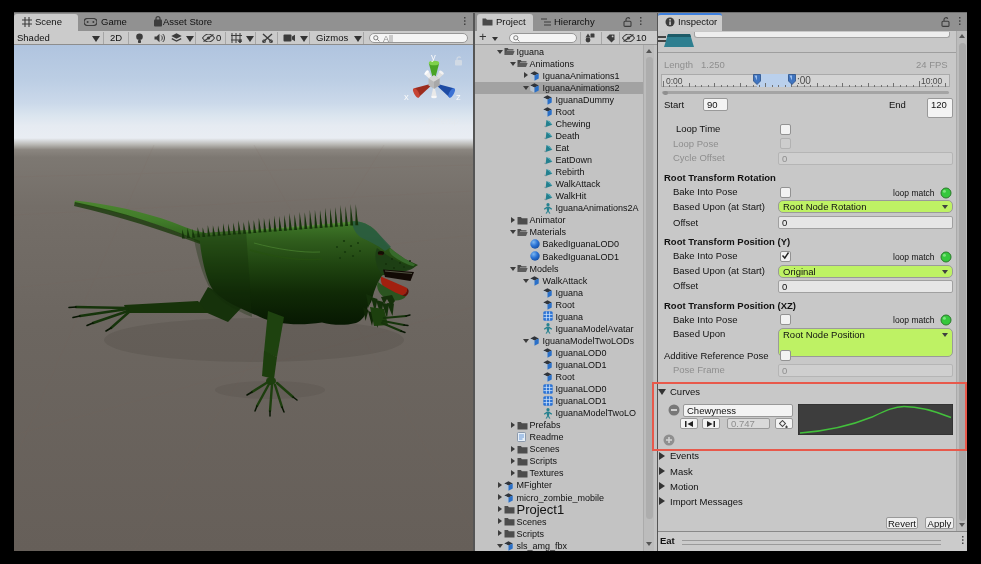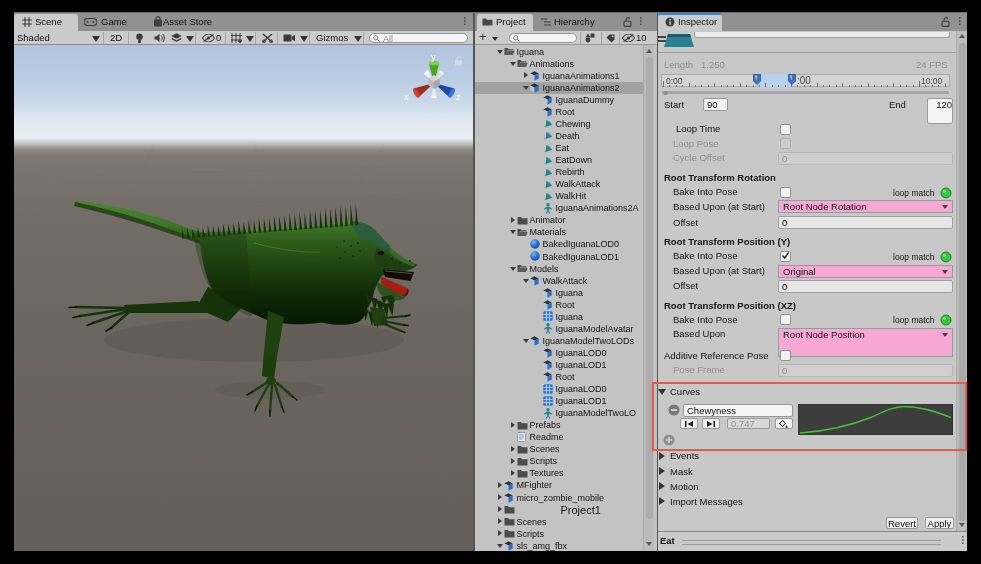--- a/index.html
+++ b/index.html
@@ -1,20 +1,20 @@
 <!DOCTYPE html>
 <html><head><meta charset="utf-8"><style>
 *{margin:0;padding:0;box-sizing:border-box;}
 html,body{width:981px;height:564px;background:#000;overflow:hidden;}
 body{font-family:"Liberation Sans",sans-serif;-webkit-font-smoothing:antialiased;}
 .a{position:absolute;}
 .t{position:absolute;white-space:nowrap;font-size:9.5px;color:#111;line-height:12px;}
 .tg{color:#8e8e8e;}
 .fld{position:absolute;background:#f3f3f3;border:1px solid #999;border-radius:2px;font-size:9.5px;color:#111;line-height:11px;padding-left:3px;white-space:nowrap;overflow:hidden;}
-.dd{position:absolute;background:#f9a8d4;border:1px solid #9a9a9a;border-radius:0;font-size:9.5px;color:#111;line-height:11px;padding-left:4px;white-space:nowrap;overflow:hidden;}
+.dd{position:absolute;background:#bef264;border:1px solid #9a9a9a;border-radius:5px;font-size:9.5px;color:#111;line-height:11px;padding-left:4px;white-space:nowrap;overflow:hidden;}
 .dd:after{content:"";position:absolute;right:4px;top:4px;border:3.5px solid transparent;border-top:4px solid #404040;}
 .cb{position:absolute;width:11px;height:11px;background:#f2f2f2;border:1px solid #929292;border-radius:2px;}
 .cbd{background:#cdcdcd;border-color:#b2b2b2;}
 .sep{position:absolute;background:#a6a6a6;}
 .tri-r{position:absolute;width:0;height:0;border:4px solid transparent;border-left:6px solid #3c3c3c;border-right:0;}
 .tri-d{position:absolute;width:0;height:0;border:4px solid transparent;border-top:6px solid #3c3c3c;border-bottom:0;}
 </style></head><body>
 <div class="a" style="left:14px;top:12px;width:953px;height:538px;background:#c8c8c8;border-top:1px solid #6f6f6f;">
     <div class="a" style="left:0;top:0;width:459px;height:538px;overflow:hidden;">
       <div class="a" style="left:0;top:0;width:459px;height:18px;background:#919191;">
@@ -604,21 +604,21 @@
       <svg class="a" style="left:29px;top:479.95000000000005px;" width="9" height="10" viewBox="0 0 10 11">
         <path d="M5 0.3 9.7 2.6 5 4.9 0.3 2.6z" fill="#30343a"></path>
         <path d="M0.3 2.6 5 4.9 V10.7 L0.3 8.4z" fill="#b9c4cf"></path>
         <path d="M9.7 2.6 5 4.9 V10.7 L9.7 8.4z" fill="#2a70c8"></path>
       </svg>
       <div class="t" style="left:41.5px;top:478.5px;font-size:9px;line-height:12px;">micro_zombie_mobile</div>
       <div class="a" style="left:23px;top:493.0px;width:0;height:0;border:3.5px solid transparent;border-left:4.5px solid #3c3c3c;border-right:0;"></div>
       <svg class="a" style="left:29px;top:492.00000000000006px;" width="11" height="9" viewBox="0 0 11 9">
         <path d="M0.5 1 h3.4 l1 1.2 H10.5 v6.3 H0.5 z" fill="#4c4c4c"></path>
       </svg>
-      <div class="t" style="left:41.5px;top:490.5px;font-size:11px;line-height:12px;padding-left:44px;">Project1</div>
+      <div class="t" style="left:41.5px;top:490.5px;font-size:13px;line-height:12px;">Project1</div>
       <div class="a" style="left:23px;top:505.1px;width:0;height:0;border:3.5px solid transparent;border-left:4.5px solid #3c3c3c;border-right:0;"></div>
       <svg class="a" style="left:29px;top:504.05000000000007px;" width="11" height="9" viewBox="0 0 11 9">
         <path d="M0.5 1 h3.4 l1 1.2 H10.5 v6.3 H0.5 z" fill="#4c4c4c"></path>
       </svg>
       <div class="t" style="left:41.5px;top:502.6px;font-size:9px;line-height:12px;">Scenes</div>
       <div class="a" style="left:23px;top:517.1px;width:0;height:0;border:3.5px solid transparent;border-left:4.5px solid #3c3c3c;border-right:0;"></div>
       <svg class="a" style="left:29px;top:516.1px;" width="11" height="9" viewBox="0 0 11 9">
         <path d="M0.5 1 h3.4 l1 1.2 H10.5 v6.3 H0.5 z" fill="#4c4c4c"></path>
       </svg>
       <div class="t" style="left:41.5px;top:514.6px;font-size:9px;line-height:12px;">Scripts</div>
@@ -716,21 +716,21 @@
       </svg>
       <svg class="a" style="left:130px;top:61px;" width="8" height="11" viewBox="0 0 8 11">
 <path d="M0.5 0.5 h7 v6.5 L4 10.5 0.5 7z" fill="#3f74c0" stroke="#2a4f86" stroke-width="0.8"></path>
 <path d="M1.5 1.5 h2.5 v5 z" fill="#9ec0ee"></path>
       </svg>
       <div class="a" style="left:4px;top:78px;width:287px;height:3px;background:#a4a4a4;border-radius:2px;"></div>
       <div class="a" style="left:5px;top:77.5px;width:5px;height:4px;background:#8f8f8f;border-radius:2px;"></div>
       <div class="t" style="left:6px;top:86px;">Start</div>
       <div class="fld" style="left:45px;top:85px;width:25px;height:13px;">90</div>
       <div class="t" style="left:231px;top:86px;">End</div>
-      <div class="fld" style="left:269px;top:85px;width:26px;height:26px;text-align:right;">120</div>
+      <div class="fld" style="left:269px;top:85px;width:26px;height:20px;">120</div>
       <div class="t" style="left:18px;top:110px;">Loop Time</div>
       <div class="cb" style="left:122px;top:110.5px;"></div>
       <div class="t tg" style="left:15px;top:124.5px;">Loop Pose</div>
       <div class="cb cbd" style="left:122px;top:125.0px;"></div>
       <div class="t tg" style="left:15px;top:139px;">Cycle Offset</div>
       <div class="fld" style="left:120px;top:138.5px;width:175px;height:13px;background:#cfcfcf;border-color:#b5b5b5;color:#8e8e8e;">0</div>
       <div class="t" style="left:6px;top:158.5px;font-weight:bold;">Root Transform Rotation</div>
       <div class="t" style="left:15px;top:173px;">Bake Into Pose</div>
       <div class="cb" style="left:122px;top:173.5px;"></div>
       <div class="t" style="left:235px;top:173.5px;font-size:8.5px;">loop match</div>

